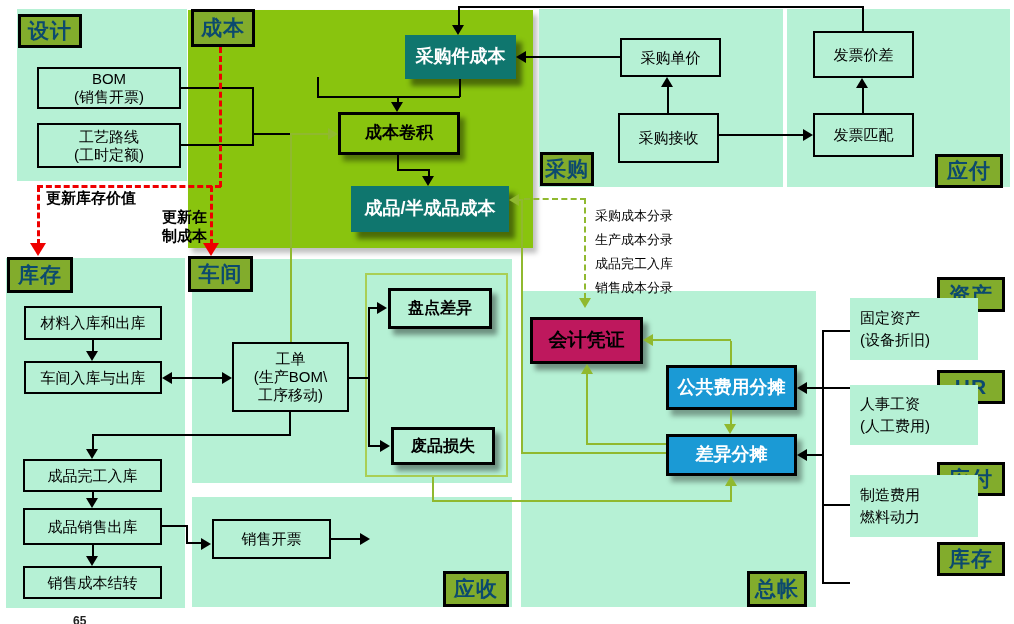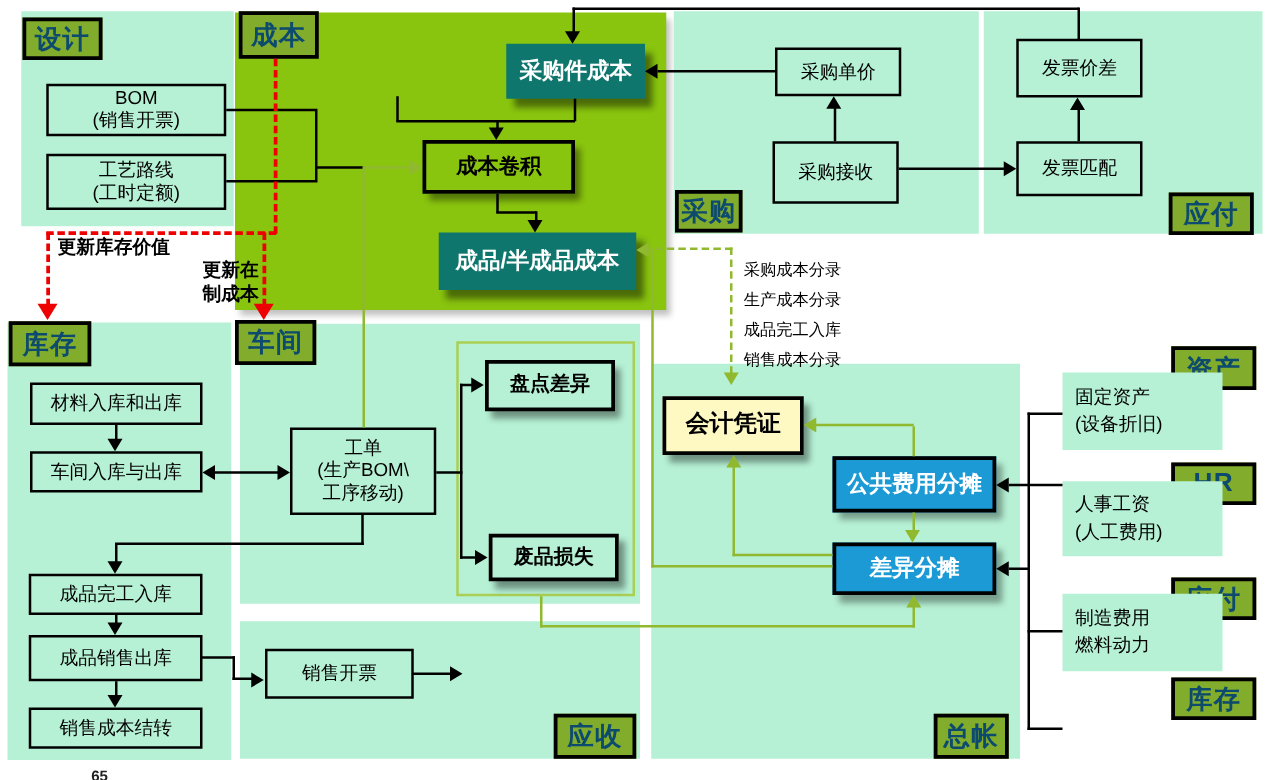--- a/index.html
+++ b/index.html
@@ -10,21 +10,21 @@
   .tag{position:absolute;background:#82AC2C;border:3px solid #000;color:#0c4a6e;
        font-weight:bold;font-size:21px;display:flex;align-items:center;justify-content:center;
        box-sizing:border-box;letter-spacing:1px;}
   .fbox{position:absolute;border:2px solid #000;box-sizing:border-box;color:#000;
         font-size:15px;line-height:1.18;display:flex;align-items:center;justify-content:center;
         text-align:center;white-space:pre-line;background:transparent;}
   .b3{border-width:3px;}
   .boldtx{font-weight:bold;}
   .whitefill{background:#fff;box-shadow:6px 7px 5px rgba(0,0,0,.45);}
   .greenfill{background:#89C40E;box-shadow:5px 6px 5px rgba(0,0,0,.4);}
-  .voucher{background:#fef9c3;box-shadow:5px 6px 5px rgba(0,0,0,.4);font-size:19px;}
+  .voucher{background:#be185d;box-shadow:5px 6px 5px rgba(0,0,0,.4);font-size:19px;}
   .blue{background:#0f766e;border:none;color:#fff;font-weight:bold;font-size:18px;
         box-shadow:6px 7px 5px rgba(0,0,0,.45);}
   .blueb{background:#1B9AD5;border:3px solid #000;color:#fff;font-weight:bold;font-size:18px;
         box-shadow:5px 6px 5px rgba(0,0,0,.35);}
   .shadow{box-shadow:5px 6px 5px rgba(0,0,0,.4);text-align:center;}
   .noborder{border:none;justify-content:flex-start;text-align:left;padding-left:10px;
             background:#B6F1D5;line-height:1.45;}
   .subbox{position:absolute;border:2px solid #A9CF55;box-sizing:border-box;}
   .ann{position:absolute;color:#000;font-weight:bold;font-size:15px;white-space:pre-line;line-height:1.25;}
   .jl{position:absolute;color:#000;font-size:13px;white-space:nowrap;}

